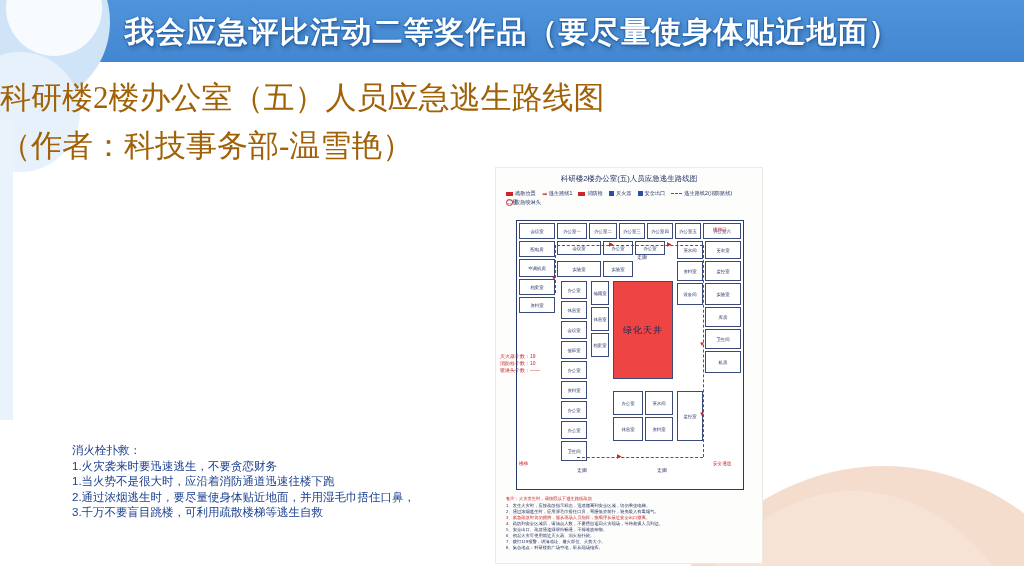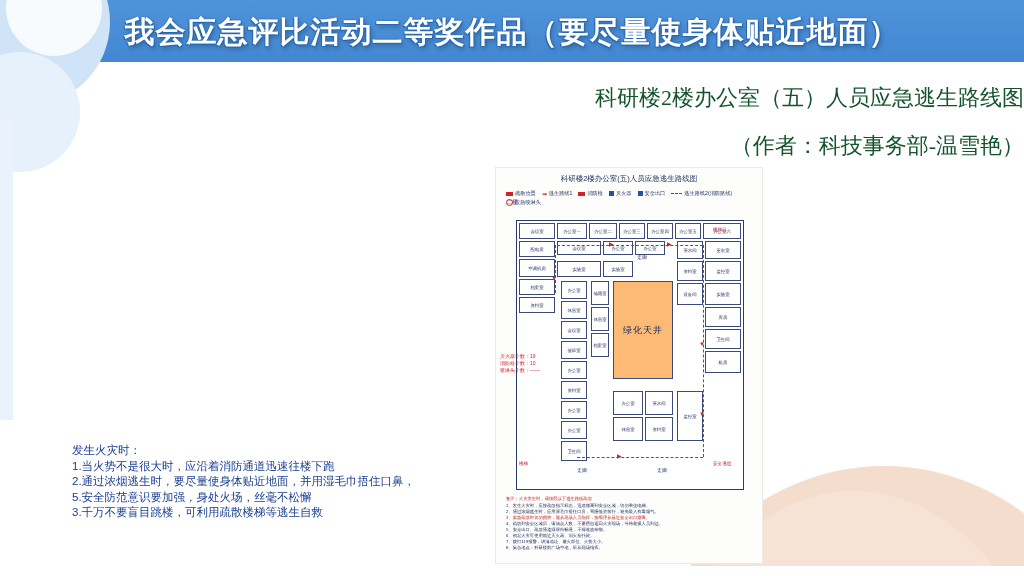--- a/index.html
+++ b/index.html
@@ -101,23 +101,23 @@
       -1px 1px 0 #2a6cb4,
       2px 3px 4px rgba(0,0,0,.25);
     white-space: nowrap;
   }
 
   
   .subtitle {
     position: absolute;
     left: 0; top: 82px;
     width: 1024px;
-    text-align: right;
-    color: #14532d;
-    font-size: 22px;
+    text-align: left;
+    color: #a16207;
+    font-size: 31px;
     line-height: 31px;
     font-family: "Liberation Serif", serif;
   }
   .subtitle .line2 { display: block; margin-top: 17px; }
 
   
   .keypoints {
     position: absolute;
     left: 72px; top: 443px;
     width: 330px;
@@ -203,21 +203,21 @@
     text-align: center;
     line-height: 5px;
     background: #fff;
     overflow: hidden;
     padding: 0 1px;
   }
   .atrium {
     position: absolute;
     border: 1px solid #3b4a78;
     box-sizing: border-box;
-    background: #fdba74;
+    background: #ef4444;
     display: flex;
     align-items: center;
     justify-content: center;
     color: #0f2a5e;
     font-size: 9px;
     letter-spacing: 1px;
   }
   .corridor-label {
     position: absolute;
     font-size: 5px;
@@ -282,24 +282,24 @@
   <div class="bottom-bar"></div>
 
   <div class="banner-title">我会应急评比活动二等奖作品（要尽量使身体贴近地面）</div>
 
   <div class="subtitle">
     <span class="line1">科研楼2楼办公室（五）人员应急逃生路线图</span>
     <span class="line2">（作者：科技事务部-温雪艳）</span>
   </div>
 
   <div class="keypoints">
-    <span class="kp-head">发生火灾时：</span>
+    <span class="kp-head">消火栓扑救：</span>
+    <span class="kp-item">1.火灾袭来时要迅速逃生，不要贪恋财务</span>
     <span class="kp-item">1.当火势不是很大时，应沿着消防通道迅速往楼下跑</span>
     <span class="kp-item">2.通过浓烟逃生时，要尽量使身体贴近地面，并用湿毛巾捂住口鼻，</span>
-    <span class="kp-item">5.安全防范意识要加强，身处火场，丝毫不松懈</span>
     <span class="kp-item">3.千万不要盲目跳楼，可利用疏散楼梯等逃生自救</span>
   </div>
 
   <div class="drawing">
 
     <div class="dw-title">科研楼2楼办公室(五)人员应急逃生路线图</div>
 
     <div class="floor-tag">二楼</div>
 
     <div class="dw-legend">

